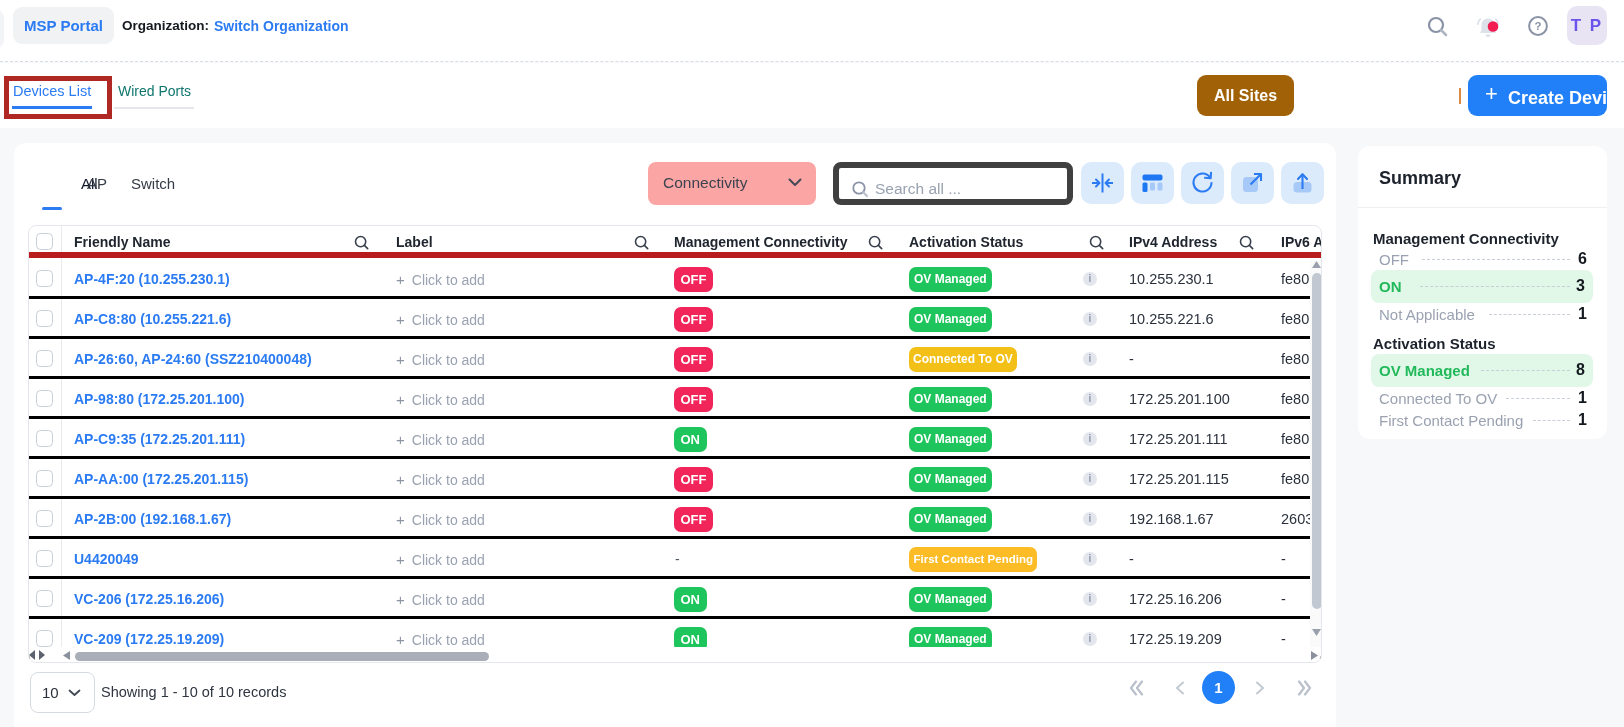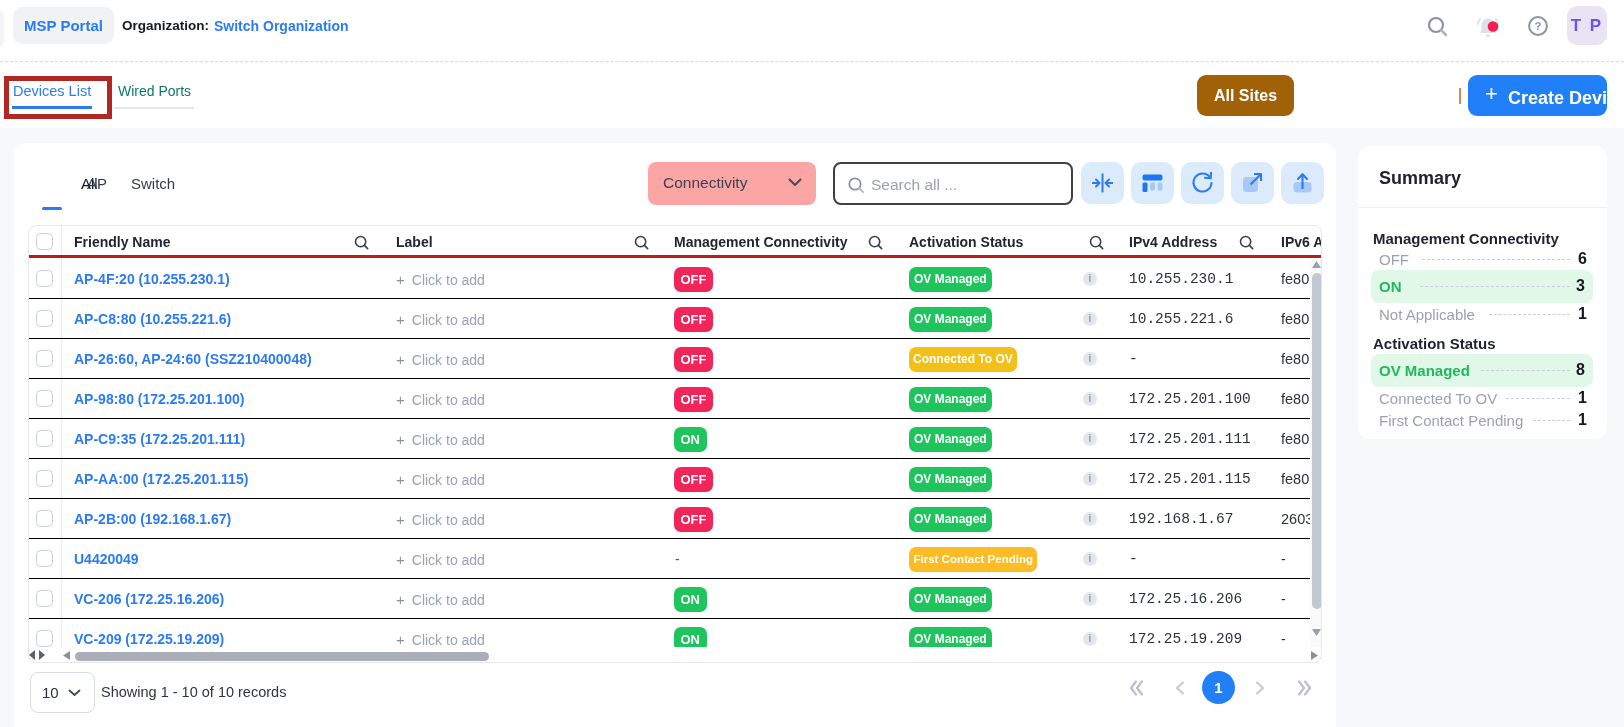--- a/index.html
+++ b/index.html
@@ -33,50 +33,50 @@
 
 
 #maincard { position:absolute; left:14px; top:143px; width:1322px; height:584px; background:#fff; border-radius:12px 12px 0 0; }
 #ftab1 { position:absolute; left:28px; top:32px; font-size:15px; color:#0f172a;margin-left:39px; }
 #ftab1line { position:absolute; left:28px; top:64px; width:20px; height:3px; background:#2b7bf3; border-radius:2px; }
 #ftab2 { position:absolute; left:73px; top:32px; font-size:15px; color:#343b46; }
 #ftab3 { position:absolute; left:117px; top:32px; font-size:15px; color:#343b46; }
 #connsel { position:absolute; left:634px; top:19px; width:168px; height:43px; background:#fca5a5; border-radius:8px; }
 #connsel .t { position:absolute; left:15px; top:12px; font-size:15.5px; color:#3c434e; }
 #connsel svg { position:absolute; right:14px; top:16px; }
-#searchbox { position:absolute; left:819px; top:19px; width:240px; height:43px; border:2px solid #404040; border-radius:8px; background:#fff; }
+#searchbox { position:absolute; left:819px; top:19px; width:240px; height:43px; border:6px solid #404040; border-radius:8px; background:#fff; }
 #searchbox .ph { position:absolute; left:36px; top:12px; font-size:15.5px; color:#99a2b0; }
 #searchbox svg { position:absolute; left:13px; top:13px; }
 .iconbtn { position:absolute; top:19px; width:43px; height:42px; background:#dcebfc; border-radius:10px; }
 .iconbtn svg { position:absolute; left:9px; top:9px; }
 
 
 #tablebox { position:absolute; left:14px; top:82px; width:1294px; height:438px; border:1px solid #e4e7ec; border-radius:8px; overflow:hidden; background:#fff; }
-#thead { position:absolute; left:0; top:0; width:1294px; height:32px; border-bottom:3px solid #b91c1c; }
+#thead { position:absolute; left:0; top:0; width:1294px; height:32px; border-bottom:6px solid #b91c1c; }
 .hcell { position:absolute; top:8px; font-size:14px; font-weight:bold; color:#20262f; white-space:nowrap; }
 .hsearch { position:absolute; top:9px; }
 #colsep { position:absolute; left:32px; top:0; width:1px; height:438px; background:#e9ebef; }
-.row { position:absolute; left:0; width:1294px; height:40px; border-bottom:1px solid #000000; }
+.row { position:absolute; left:0; width:1294px; height:40px; border-bottom:3px solid #000000; }
 .cb { position:absolute; left:7px; width:17px; height:17px; border:1.5px solid #c9cfd9; border-radius:4.5px; background:#fff; }
 #thead .cb { top:7px; }
 .row .cb { top:11px; }
 .name { position:absolute; left:45px; top:12px; font-size:14px; font-weight:bold; color:#2b7bf3; white-space:nowrap; }
 .clickadd { position:absolute; left:367px; top:12px; font-size:14px; color:#9aa2b1; white-space:nowrap; }
 .clickadd .p { color:#8b93a2; margin-right:7px; font-size:15px; }
 .badge { position:absolute; top:8px; height:25px; border-radius:7px; color:#fff; font-weight:bold; text-align:center; white-space:nowrap; }
 .mc { left:645px; font-size:13px; line-height:25px; }
 .off { padding:0 6.5px; background:#f2255b; }
 .on { padding:0 6.5px; background:#1ec45c; }
 .act { left:880px; font-size:12px; line-height:25px; padding:0 5px; }
 .ovm { background:#1ec45c; }
 .cto { background:#f3c018; padding:0 4px; }
 .fcp { background:#fbbc25; font-size:11.5px; padding:0 4.5px; }
 .dash-mc { position:absolute; left:646px; top:12px; font-size:14px; color:#525a66; }
 .info { position:absolute; left:1054px; top:13px; width:14px; height:14px; background:#e3e6ec; border-radius:50%; color:#8f99ac; font-size:10px; font-weight:bold; text-align:center; line-height:14px; }
-.ip4 { position:absolute; left:1100px; top:12px; font-size:14.5px; color:#2a313c; white-space:nowrap;font-family:Liberation Mono, monospace; }
+.ip4 { position:absolute; left:1100px; top:12px; font-size:14.5px; color:#2a313c; white-space:nowrap; }
 .ip6 { position:absolute; left:1252px; top:12px; font-size:14.5px; color:#2a313c; white-space:nowrap; }
 
 
 #vsb { position:absolute; left:1281px; top:33px; width:13px; height:395px; background:#fafafa; }
 #vsb .thumb { position:absolute; left:1.5px; top:14px; width:10px; height:336px; background:#c2c8d1; border-radius:5px; }
 
 #hsb { position:absolute; left:0px; top:421px; width:1294px; height:16px; background:#fff; }
 #hsb .thumb { position:absolute; left:46px; top:5px; width:414px; height:9px; background:#a9aeb8; border-radius:5px; }
 
 

